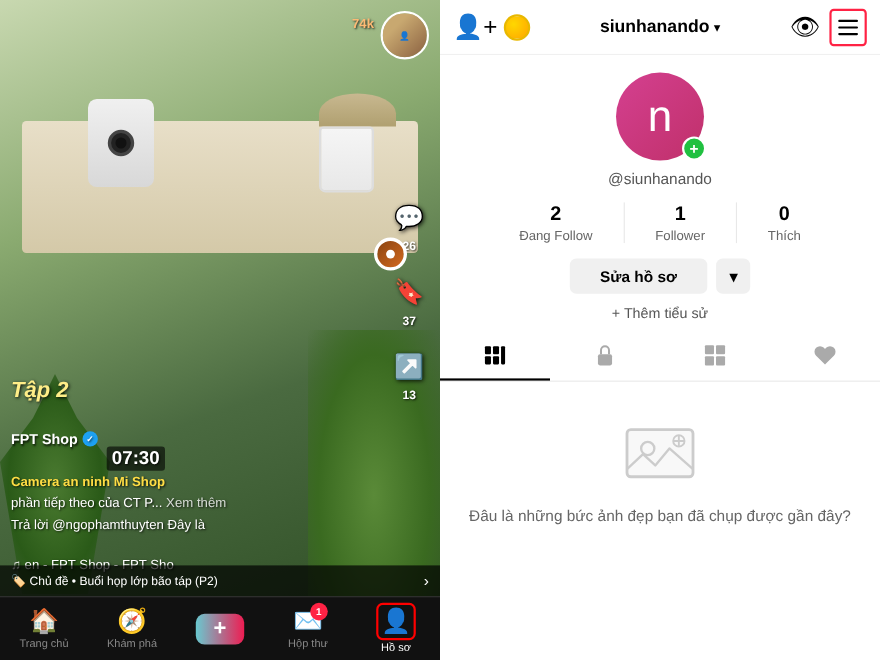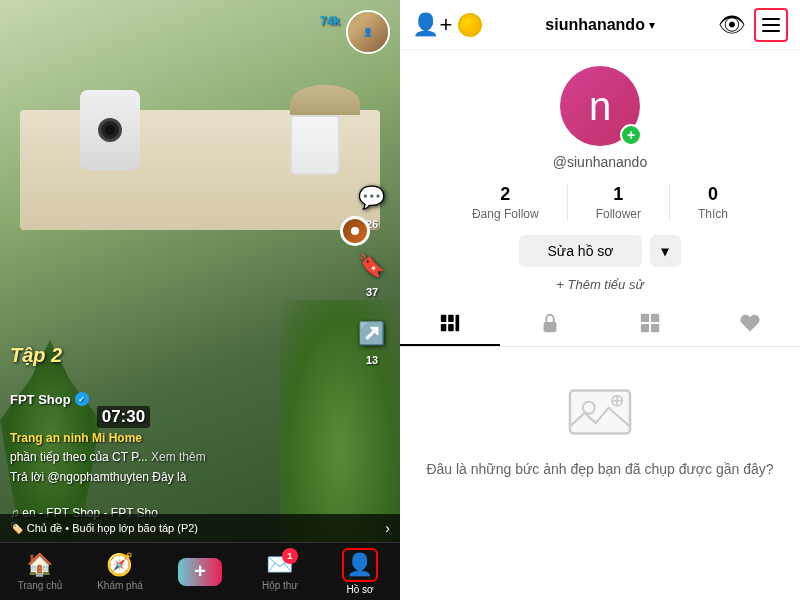--- a/index.html
+++ b/index.html
@@ -145,21 +145,21 @@
       align-items: center;
       justify-content: center;
       font-size: 8px;
       color: #fff;
     }
 
     .like-count {
       position: absolute;
       top: 14px;
       right: 60px;
-      color: #0ea5e9;
+      color: #fdba74;
       font-size: 12px;
       font-weight: bold;
       text-shadow: 1px 1px 2px rgba(0,0,0,0.8);
     }
 
     .right-actions {
       position: absolute;
       right: 10px;
       top: 180px;
       display: flex;
@@ -571,21 +571,21 @@
       margin-bottom: 10px;
       align-items: center;
     }
 
     .edit-profile-btn {
       background: #f0f0f0;
       border: none;
       border-radius: 6px;
       padding: 8px 28px;
       font-size: 14px;
-      font-weight: 400;
+      font-weight: 700;
       color: #000;
       cursor: pointer;
       text-align: center;
     }
 
     .dropdown-btn {
       background: #f0f0f0;
       border: none;
       border-radius: 6px;
       padding: 8px 12px;
@@ -593,21 +593,20 @@
       font-weight: 600;
       color: #000;
       cursor: pointer;
     }
 
     .add-bio-btn {
       color: #555;
       font-size: 13px;
       cursor: pointer;
       margin-bottom: 10px;
-      font-style: italic;
     }
 
     
     .profile-tabs {
       display: flex;
       width: 100%;
       border-bottom: 1px solid #e8e8e8;
     }
 
     .tab-item {
@@ -696,21 +695,21 @@
   </div>
 
   <div class="bottom-info">
     <div class="video-title-ep">Tập 2</div>
     <div class="channel-name">
       <span>FPT Shop</span>
       <div class="verified-badge">✓</div>
       <span class="time-badge">07:30</span>
     </div>
     <div class="video-desc">
-      <span class="highlighted-text">Trang an ninh Mi Home</span>
+      <span class="highlighted-text">Camera an ninh Mi Shop</span>
     </div>
     <div class="video-desc">
       <span>phần tiếp theo của CT P...</span>
       <span class="see-more">Xem thêm</span>
     </div>
     <div class="video-desc">Trả lời @ngophamthuyten Đây là</div>
     <div class="music-info">♫ en - FPT Shop - FPT Sho</div>
   </div>
 
   <div class="bottom-banner">

